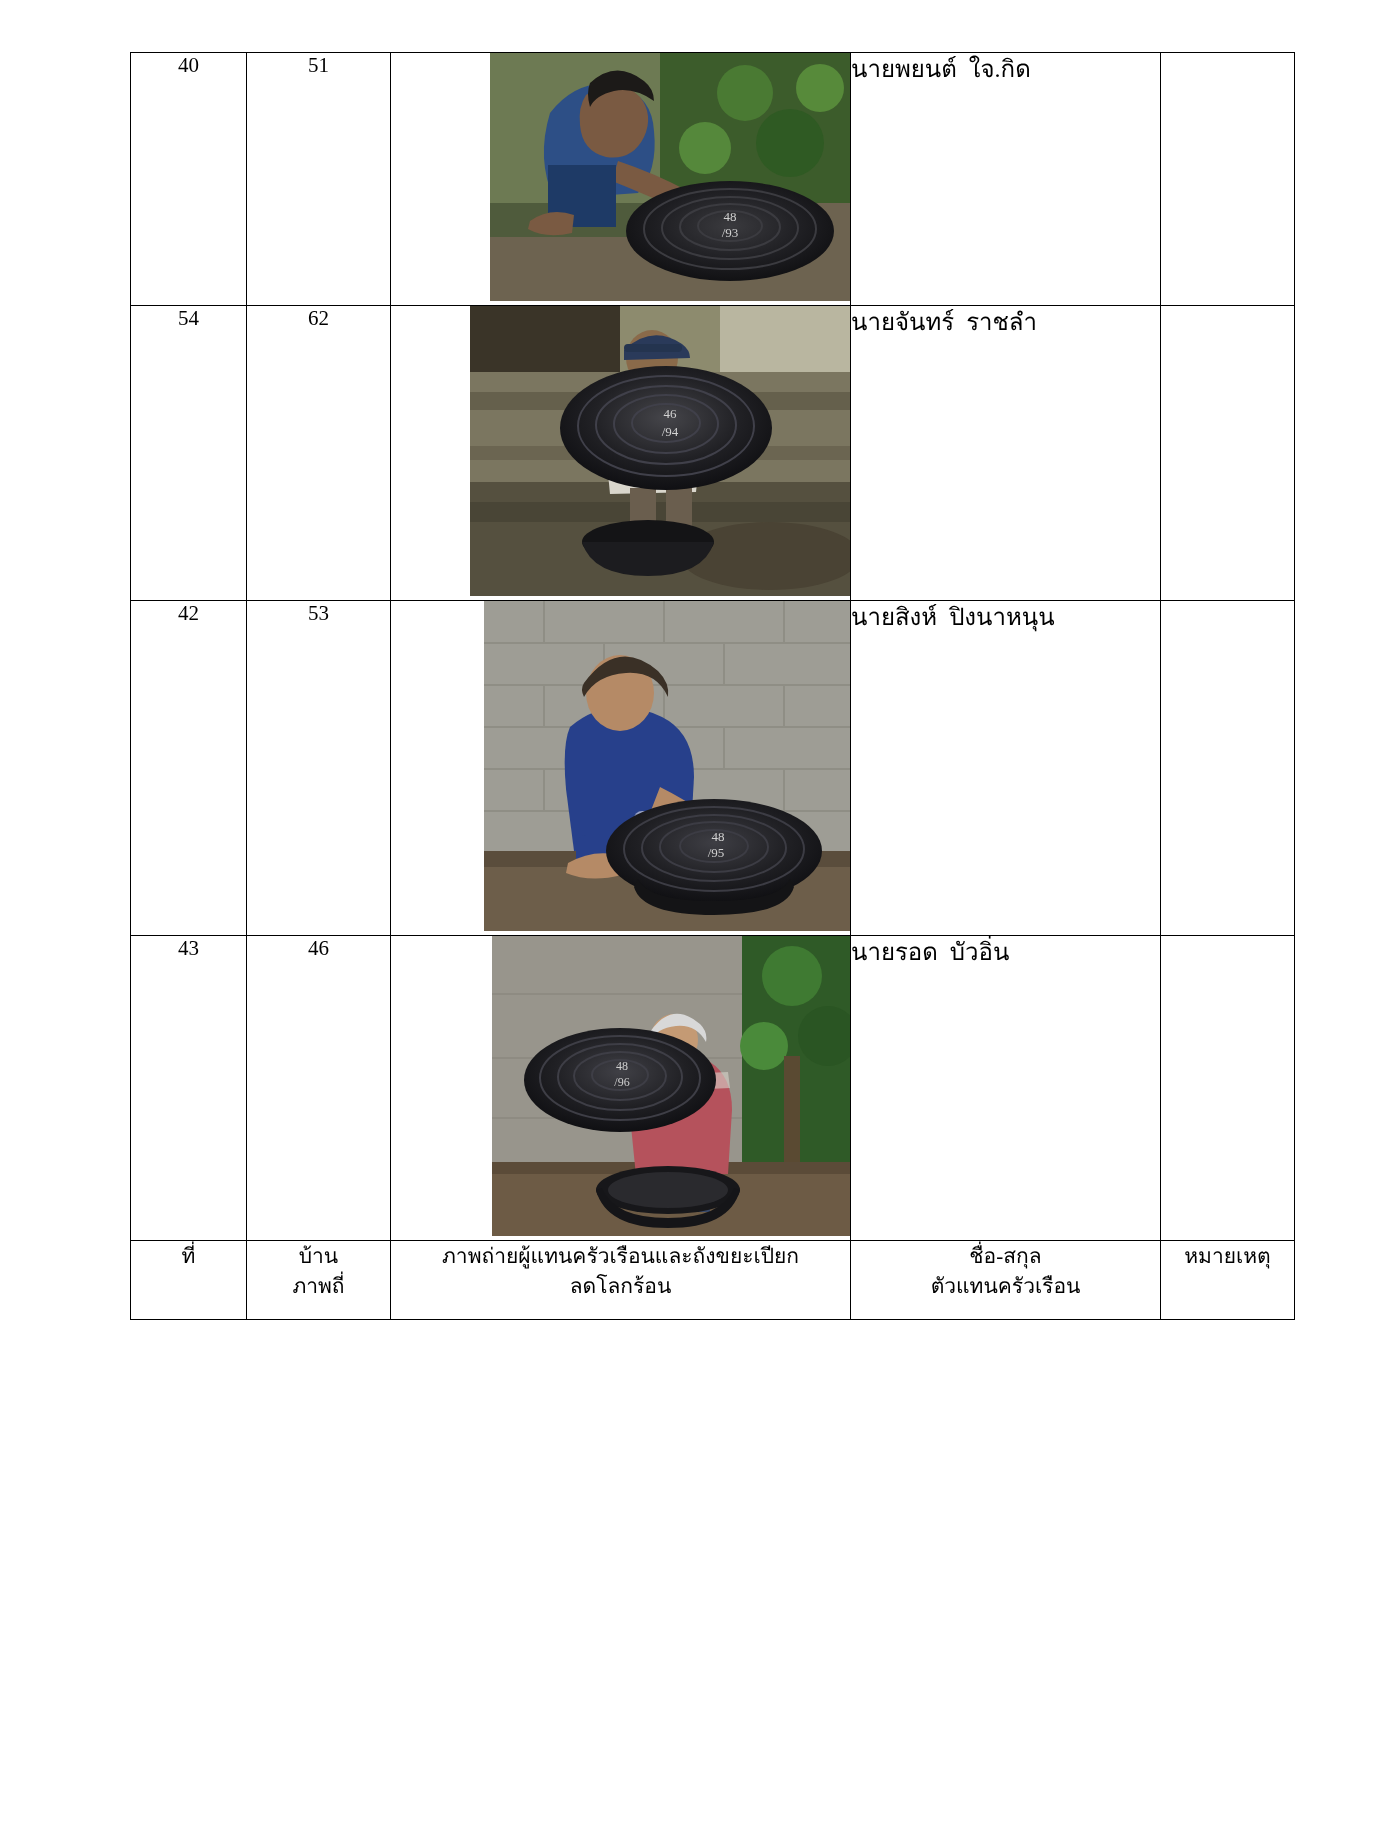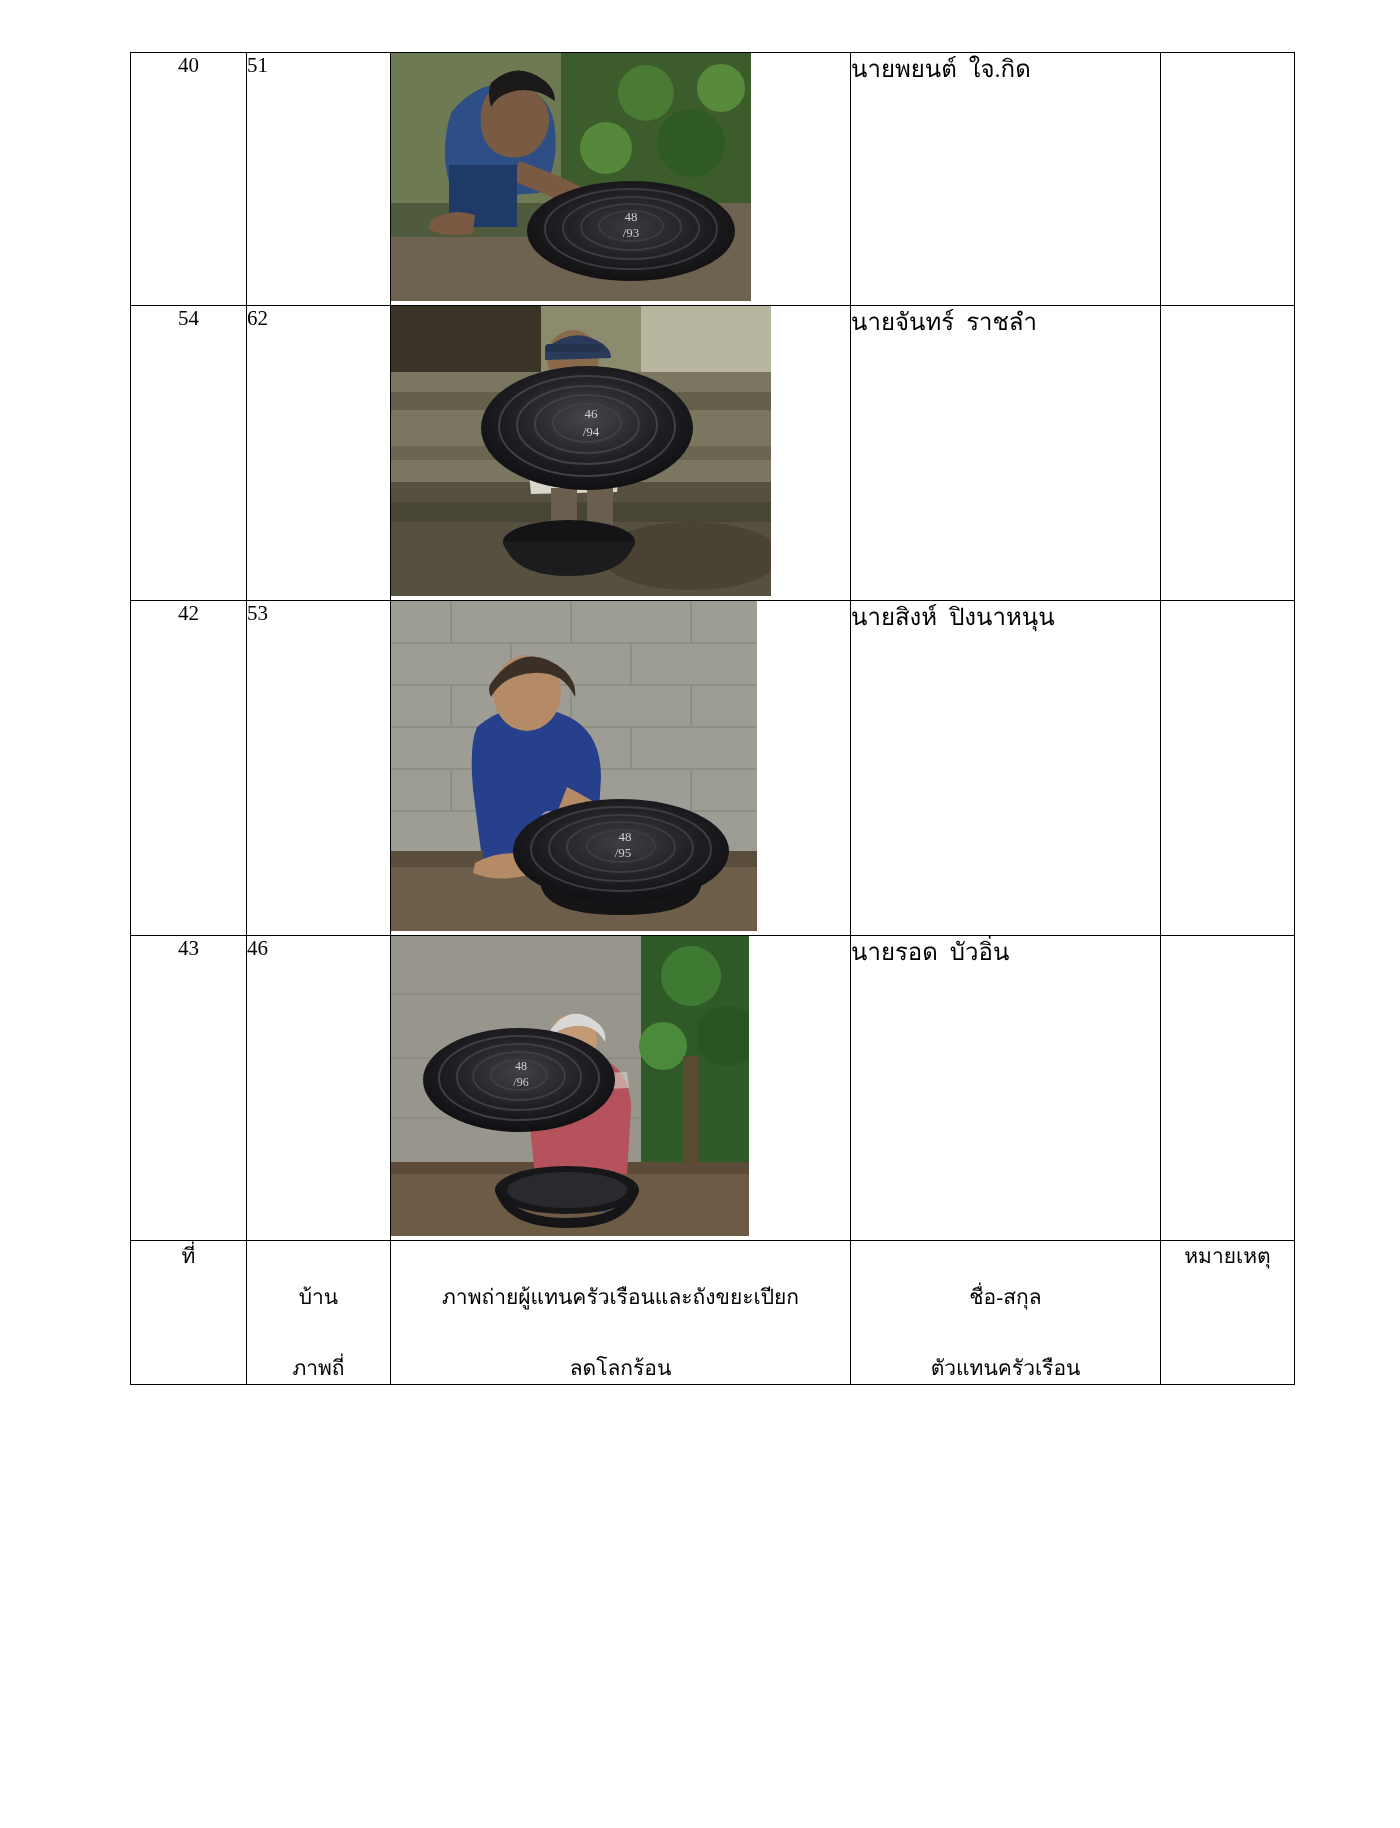--- a/index.html
+++ b/index.html
@@ -40,32 +40,33 @@
   .col-name  { width: 310px; }
   .col-note  { width: 134px; }
 
   .num-top {
     text-align: center;
     font-size: 21px;
     padding-top: 28px;
     line-height: 1.2;
   }
   .num-mid {
+    text-align: center;
     font-size: 21px;
     padding-top: 120px;
     line-height: 1.2;
   }
   .name-cell {
     font-size: 24px;
     padding: 22px 0 0 12px;
     line-height: 1.35;
     white-space: pre;
   }
   .photo-cell {
-    text-align: left;
+    text-align: right;
     padding: 14px 0 14px 0;
   }
 
   
   .photo {
     display: inline-block;
     position: relative;
     overflow: hidden;
     border: 0;
   }
@@ -73,21 +74,21 @@
 
   
   .foot-cell {
     text-align: center;
     font-size: 21px;
     padding: 14px 6px 16px 6px;
     line-height: 1.45;
     vertical-align: middle;
   }
   .foot-cell.tall { height: 78px; }
-  .foot-line { display: block; margin-top: 41px; }
+  .foot-line { display: block; }
 </style>
 </head>
 <body>
 
 <div class="page">
 
   <table class="doc-table">
     <colgroup>
       <col class="col-no">
       <col class="col-house">

